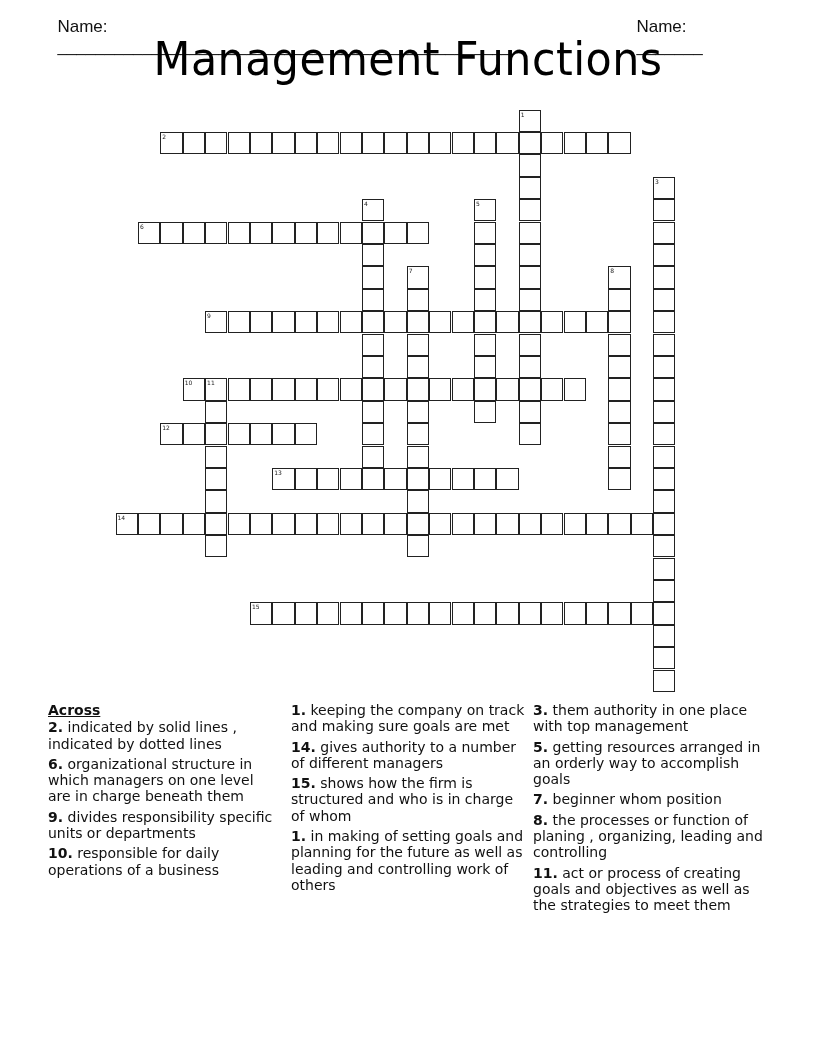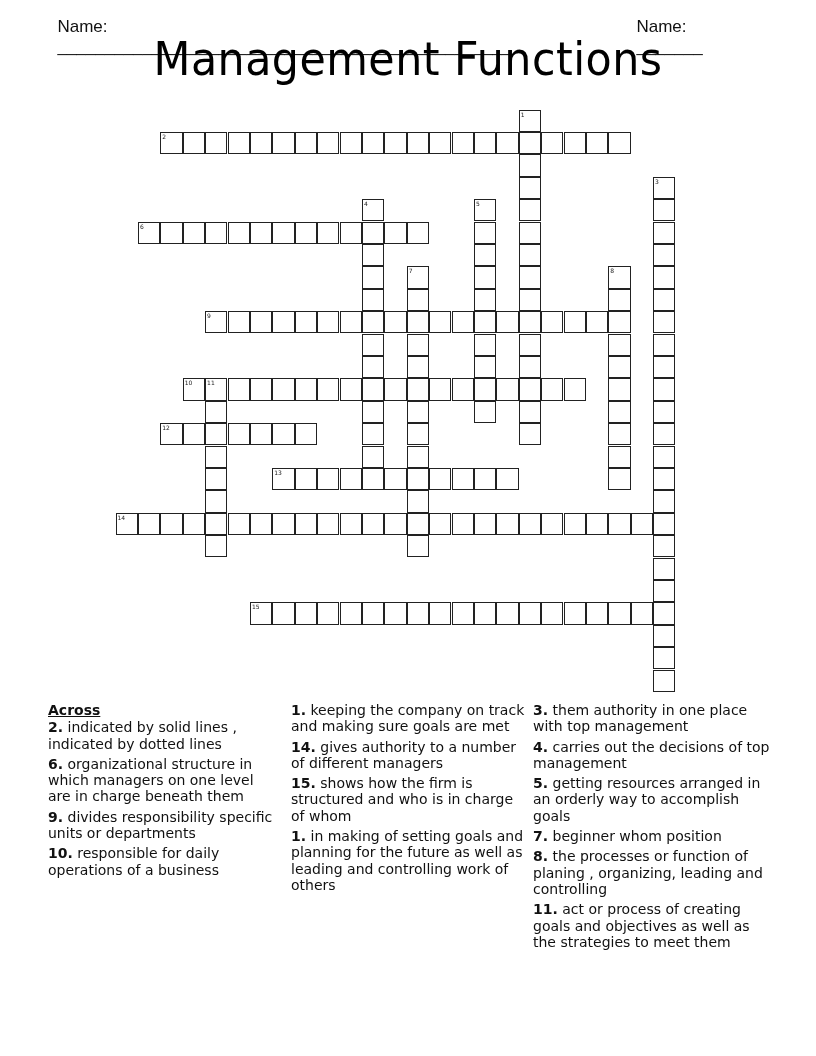--- a/index.html
+++ b/index.html
@@ -282,19 +282,18 @@
       <span class="clue"><b>14.</b> <span>gives authority to a number of different managers</span></span>
       <span class="clue"><b>15.</b> <span>shows how the firm is structured and who is in charge of whom</span></span>
     </div>
   <div class="clue-group">
       <span class="clue"><b>1.</b> <span>in making of setting goals and planning for the future as well as leading and controlling work of others</span></span>
     </div>
 </div>
 <div class="clues" style="left:533px; width:240px;">
   <div class="clue-group">
       <span class="clue"><b>3.</b> <span>them authority in one place with top management</span></span>
-      <span class="clue"><b>4.</b> <span>carries out the decisions of top management</span></span>
       <span class="clue"><b>5.</b> <span>getting resources arranged in an orderly way to accomplish goals</span></span>
       <span class="clue"><b>7.</b> <span>beginner whom position</span></span>
       <span class="clue"><b>8.</b> <span>the processes or function of planing , organizing, leading and controlling</span></span>
       <span class="clue"><b>11.</b> <span>act or process of creating goals and objectives as well as the strategies to meet them</span></span>
     </div>
 </div>
 
 </body></html>

